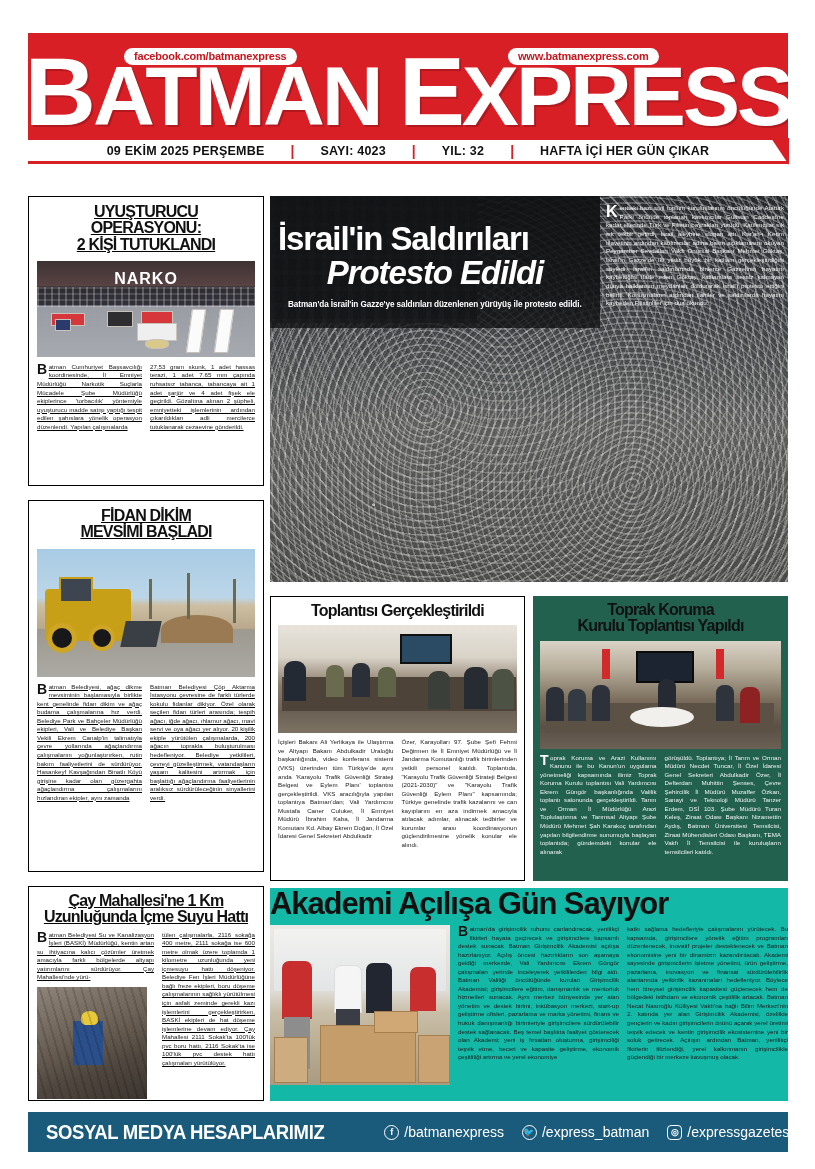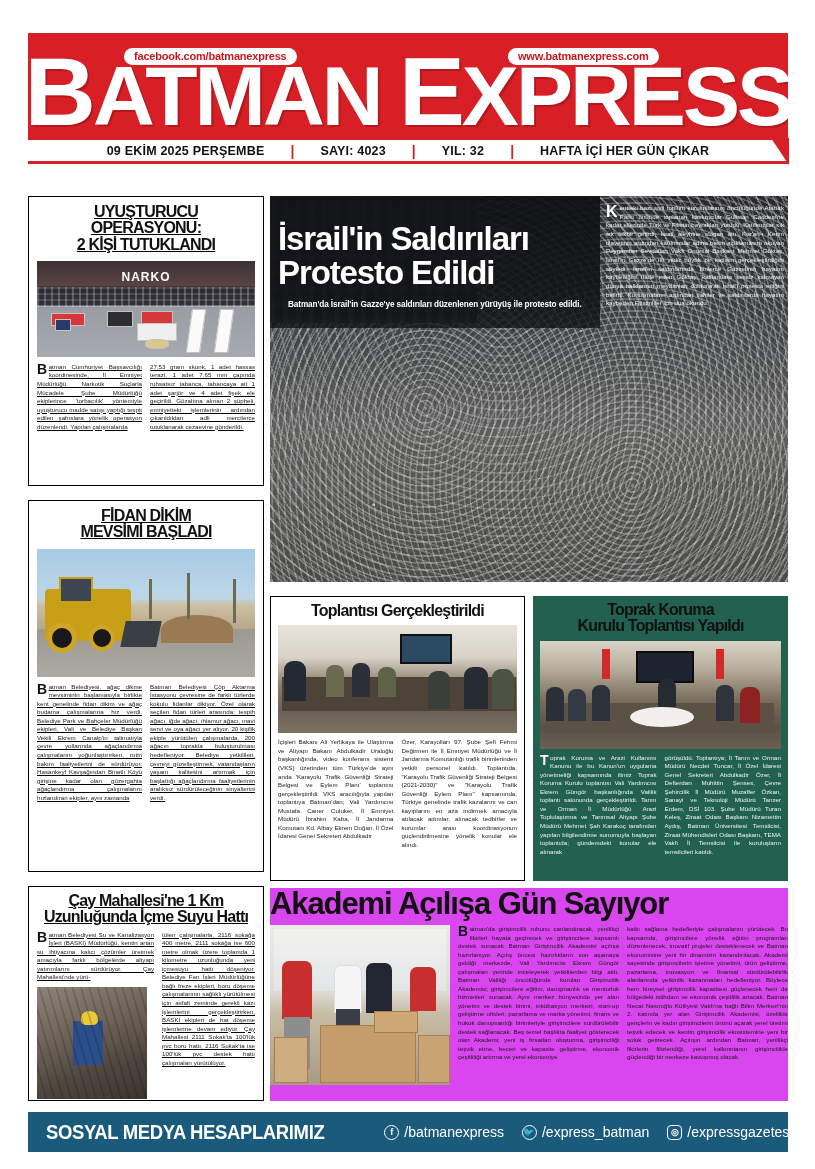--- a/index.html
+++ b/index.html
@@ -114,21 +114,21 @@
 
   .card-narco { top:196px; height:290px; border:1.5px solid #000; padding:7px 8px 8px 8px; background:#fff; }
   .narco-photo {
     margin-top:8px; height:96px;
     background:
       linear-gradient(180deg,#3d3233 0%, #5a4344 26%, #2e2c30 27%, #31303a 46%, #9a9ca4 47%, #a7a9b0 100%);
     position:relative;
   }
   .narco-photo .logo {
     position:absolute; left:50%; top:9px; transform:translateX(-50%);
-    color:#fff; font-weight:700; font-size:12px; letter-spacing:1px;text-align:right;
+    color:#fff; font-weight:700; font-size:16px; letter-spacing:1px;text-align:right;
   }
   .narco-photo .strip {
     position:absolute; left:0; right:0; top:26px; height:20px;
     background: repeating-linear-gradient(90deg, rgba(255,255,255,.22) 0 2px, transparent 2px 7px),
                 repeating-linear-gradient(0deg, rgba(255,255,255,.14) 0 2px, transparent 2px 6px);
   }
   .narco-photo .item { position:absolute; background:#e9e7e4; border:1px solid #c8c2bb; }
   .narco-photo .red { background:#d5373b; }
 
   .card-fidan { top:500px; height:372px; border:1.5px solid #000; padding:7px 8px 8px 8px; background:#fff; }
@@ -147,21 +147,21 @@
 
   
   .card-main { left:270px; top:196px; width:518px; height:386px; overflow:hidden; }
   .main-photo { position:absolute; inset:0; }
   .main-overlay { position:absolute; left:0; top:0; width:330px; height:132px;
     background: linear-gradient(180deg, rgba(16,17,19,.93) 0%, rgba(16,17,19,.88) 70%, rgba(16,17,19,.78) 100%); }
   .main-title {
     position:absolute; left:8px; top:10px; width:318px;
     color:#fff; font-weight:700; font-size:33px; line-height:1.03; letter-spacing:-1.1px;margin-top:16px;
   }
-  .main-title .l2 { display:block; text-align:left; padding-right:4px; }
+  .main-title .l2 { display:block; text-align:center; padding-right:4px;font-style:italic; }
   .main-sub {
     position:absolute; left:8px; top:104px; width:320px;
     color:#fff; font-weight:700; font-size:8.2px; letter-spacing:-0.1px;margin-left:10px;
   }
   .main-right {
     position:absolute; right:4px; top:8px; width:178px;
     color:#f2f2f2; font-size:6.2px; line-height:1.4; text-align:justify;
   }
   .main-right .dropcap { float:left; font-size:16px; line-height:0.85; font-weight:700; padding:1px 2px 0 0; color:#fff; }
 
@@ -169,21 +169,21 @@
   .card-strateji { left:270px; top:596px; width:255px; height:285px; border:1.5px solid #000; background:#fff; padding:6px 7px 7px 7px; }
   .strateji-photo { margin-top:6px; height:108px;
     background: linear-gradient(180deg,#e8e4dc 0%, #d8d2c7 30%, #8b7d6b 55%, #6b6054 80%, #7d7364 100%); position:relative; }
 
   .card-toprak { left:533px; top:596px; width:255px; height:285px; background:#23614f; padding:6px 7px 7px 7px; }
   .toprak-photo { margin-top:6px; height:108px;
     background: linear-gradient(180deg,#d9d3c7 0%, #b8ae9c 25%, #7a6d5c 55%, #5a5046 80%, #6a6054 100%); position:relative; }
   .toprak-body { color:#eef3f1; }
 
   
-  .card-akademi { left:270px; top:888px; width:518px; height:213px; background:#d946ef; }
+  .card-akademi { left:270px; top:888px; width:518px; height:213px; background:#14b8a6; }
   .akademi-title { font-size:31px; font-weight:700; letter-spacing:-1.1px; color:#111; line-height:1.0; }
   .akademi-photo { width:180px; height:160px; float:left; margin:7px 9px 0 0;
     background: linear-gradient(180deg,#eceae6 0%, #dedbd4 42%, #c8bda6 55%, #b7a98f 80%, #a99b82 100%); position:relative; }
 
   
   .footer {
     position:absolute; left:28px; top:1112px; width:760px; height:40px;
     background:#1a5a7a; display:flex; align-items:center; padding-left:18px; gap:0;
   }
   .footer-title {

